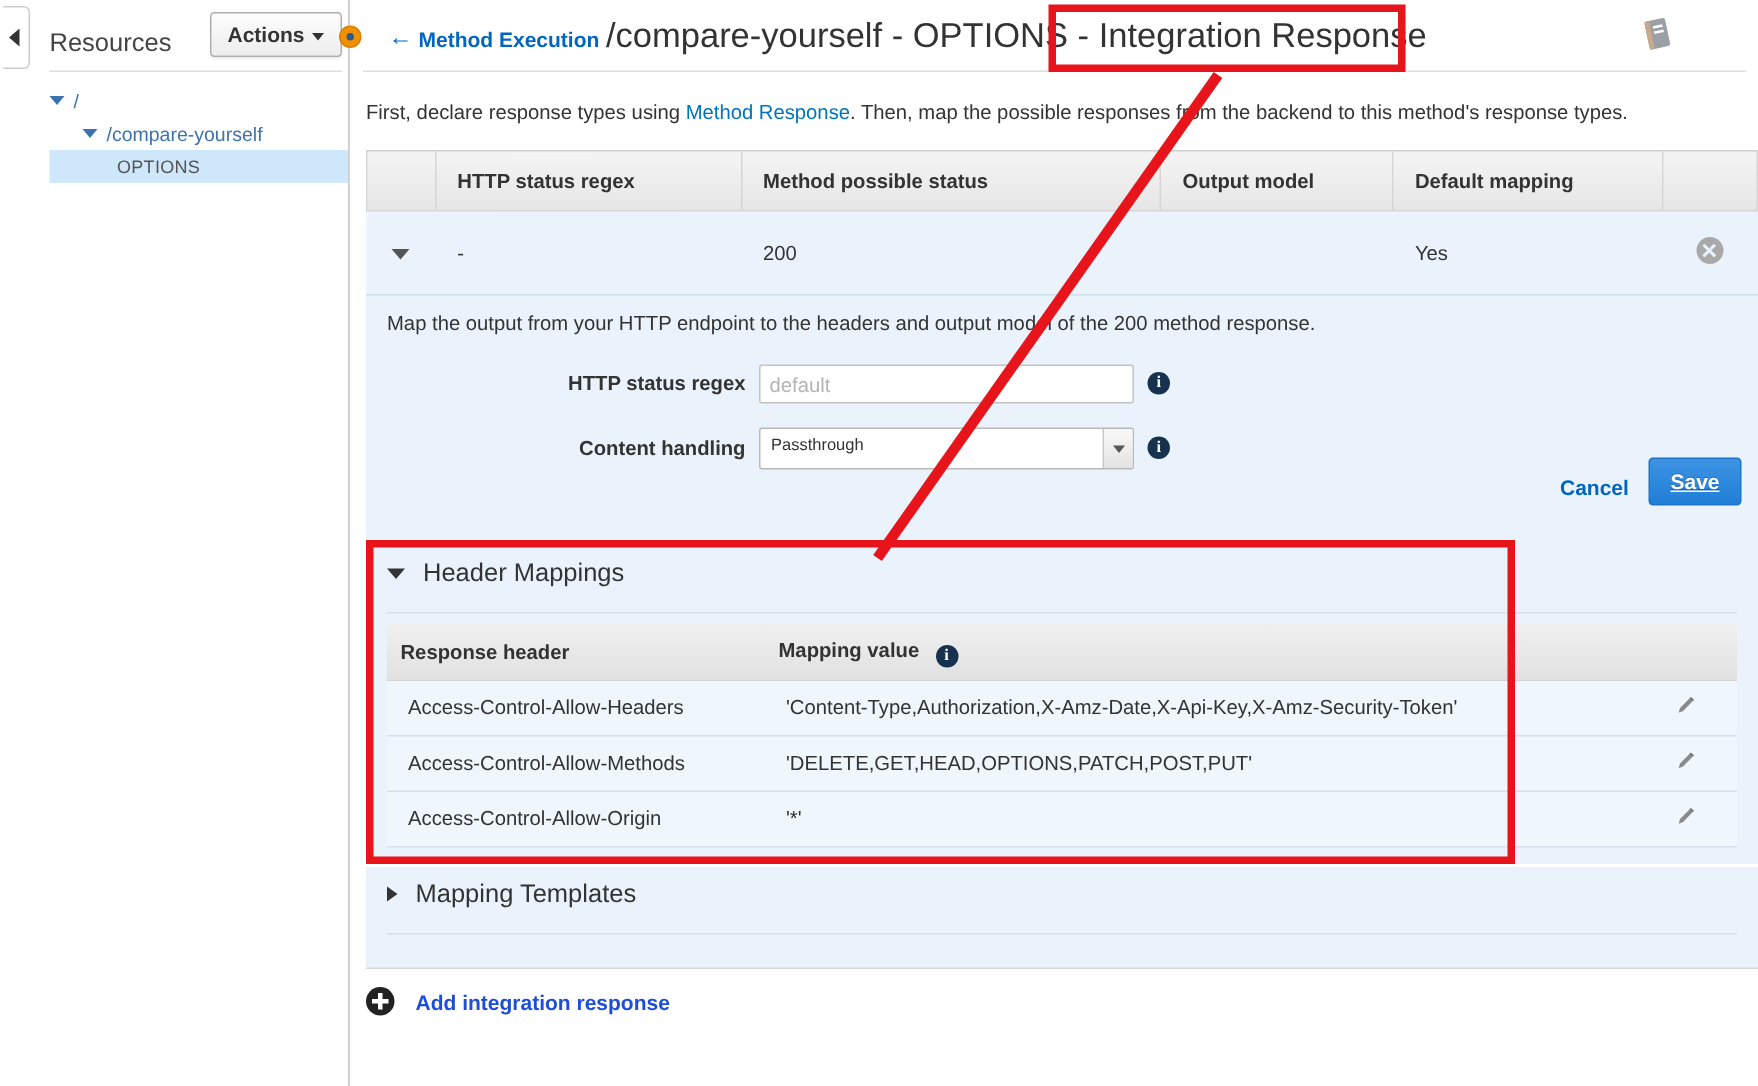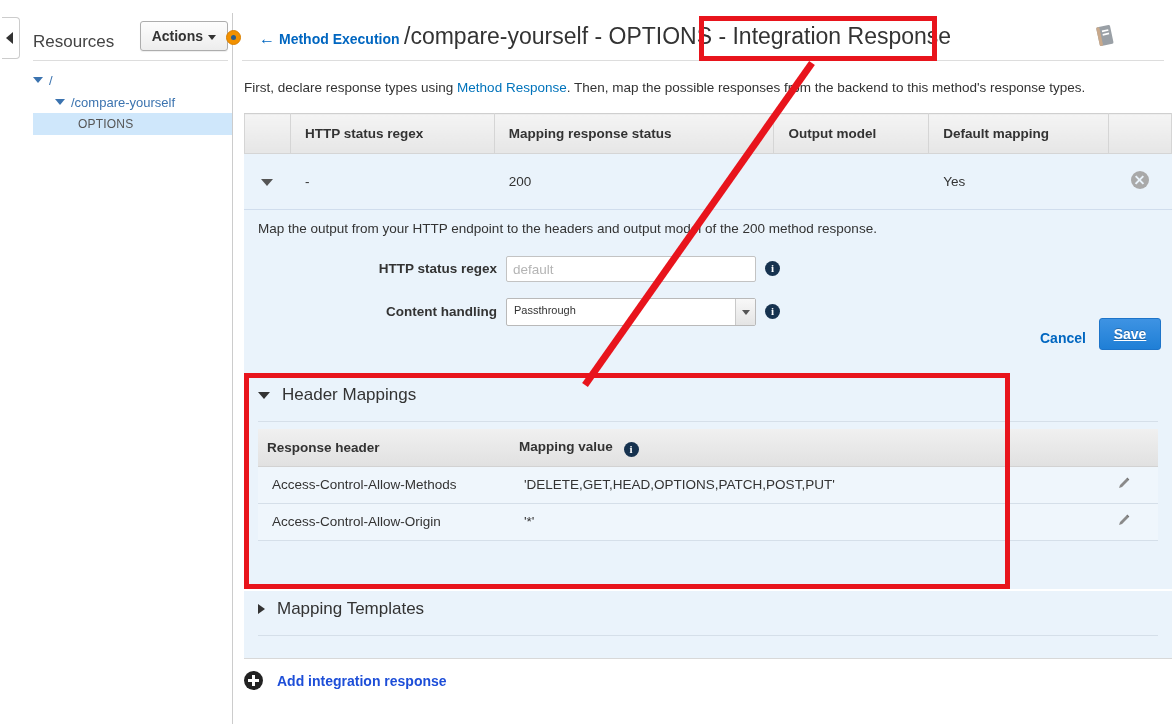--- a/index.html
+++ b/index.html
@@ -5,21 +5,21 @@
   * { box-sizing: border-box; }
   html, body {
     margin: 0; padding: 0;
     width: 1172px; height: 724px;
     background: #ffffff;
     font-family: "Liberation Sans", sans-serif;
     font-size: 13px;
     color: #333333;
     overflow: hidden;
   }
-  #root { position: relative; width: 1172px; height: 712px; margin-top: 13px; }
+  #root { position: relative; width: 1172px; height: 712px; }
 
   
   #sidebar {
     position: absolute; left: 0; top: 0;
     width: 233px; height: 724px;
     background: #ffffff;
     border-right: 1px solid #cccccc;
   }
   #collapse-tab {
     position: absolute; left: 2px; top: 4px;
@@ -416,21 +416,21 @@
 
     <div id="intro">
       <span>First, declare response types using </span><a href="#">Method Response</a><span>. Then, map the possible responses from the backend to this method's response types.</span>
     </div>
 
     <table id="resp-table">
       <thead>
         <tr>
           <th class="col-exp"></th>
           <th class="col-regex">HTTP status regex</th>
-          <th class="col-mrs">Mapping response status</th>
+          <th class="col-mrs">Method possible status</th>
           <th class="col-om">Output model</th>
           <th class="col-dm">Default mapping</th>
           <th class="col-del"></th>
         </tr>
       </thead>
       <tbody>
         <tr>
           <td class="col-exp">
             <span class="row-caret"></span>
           </td>
@@ -480,20 +480,35 @@
             <th class="hm-c1">Response header</th>
             <th class="hm-c2">
               <span>Mapping value</span>
               <span class="info-i" style="position:relative; display:inline-block; top:2px; margin-left:7px;">i</span>
             </th>
             <th class="hm-c3"></th>
             <th class="hm-c4"></th>
           </tr>
         </thead>
         <tbody>
+          <tr>
+            <td class="hm-c1">Access-Control-Allow-Headers</td>
+            <td class="hm-c2">'Content-Type,Authorization,X-Amz-Date,X-Api-Key,X-Amz-Security-Token'</td>
+            <td class="hm-c3"></td>
+            <td class="hm-c4">
+              <span class="pencil">
+                <svg width="16" height="16" viewBox="0 0 16 16">
+                    <g transform="rotate(-1 8 8)">
+                      <path d="M3 13l1-3 7-7 2 2-7 7-3 1z" fill="#8a8a8a"></path>
+                      <path d="M11 3l2 2" stroke="#6f6f6f" stroke-width="1"></path>
+                    </g>
+                  </svg>
+              </span>
+            </td>
+          </tr>
           <tr>
             <td class="hm-c1">Access-Control-Allow-Methods</td>
             <td class="hm-c2">'DELETE,GET,HEAD,OPTIONS,PATCH,POST,PUT'</td>
             <td class="hm-c3"></td>
             <td class="hm-c4">
               <span class="pencil">
                 <svg width="16" height="16" viewBox="0 0 16 16">
                     <g transform="rotate(-1 8 8)">
                       <path d="M3 13l1-3 7-7 2 2-7 7-3 1z" fill="#8a8a8a"></path>
                       <path d="M11 3l2 2" stroke="#6f6f6f" stroke-width="1"></path>

